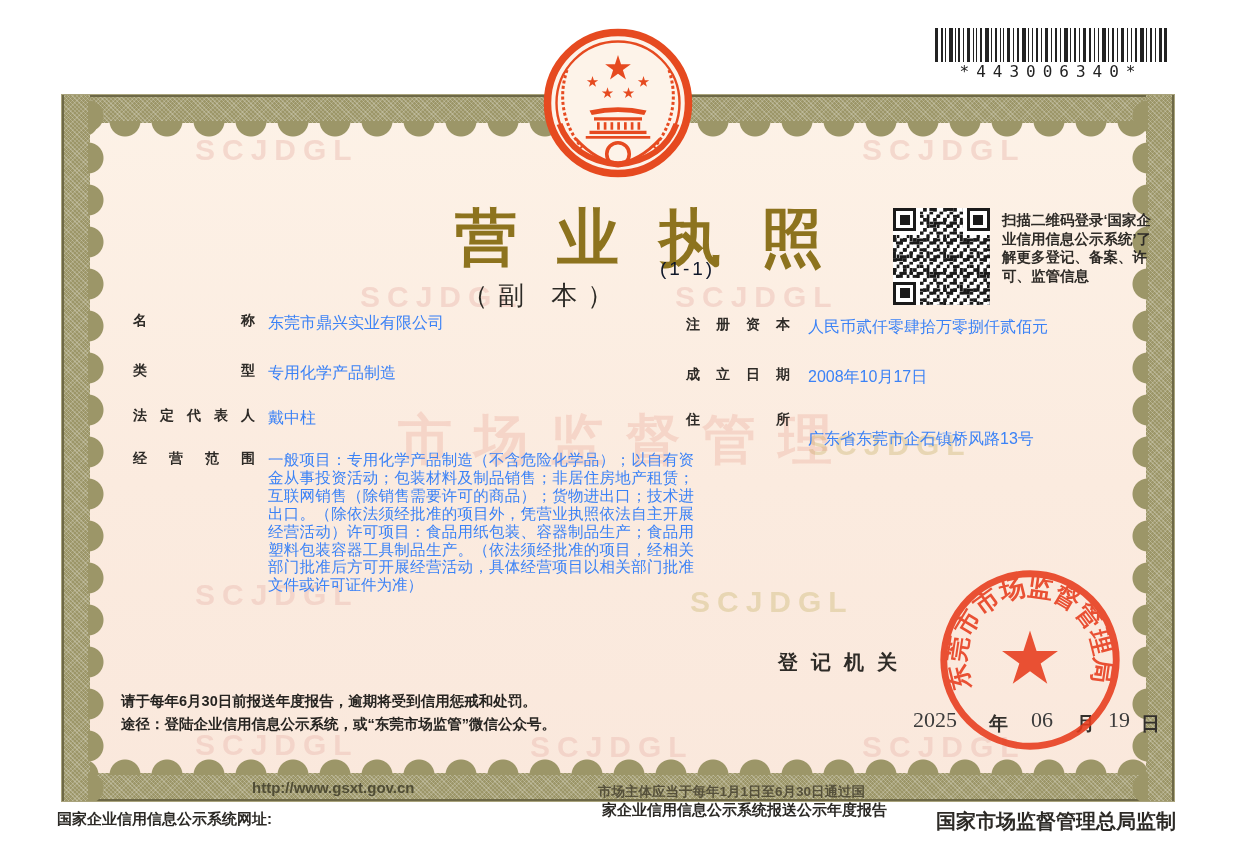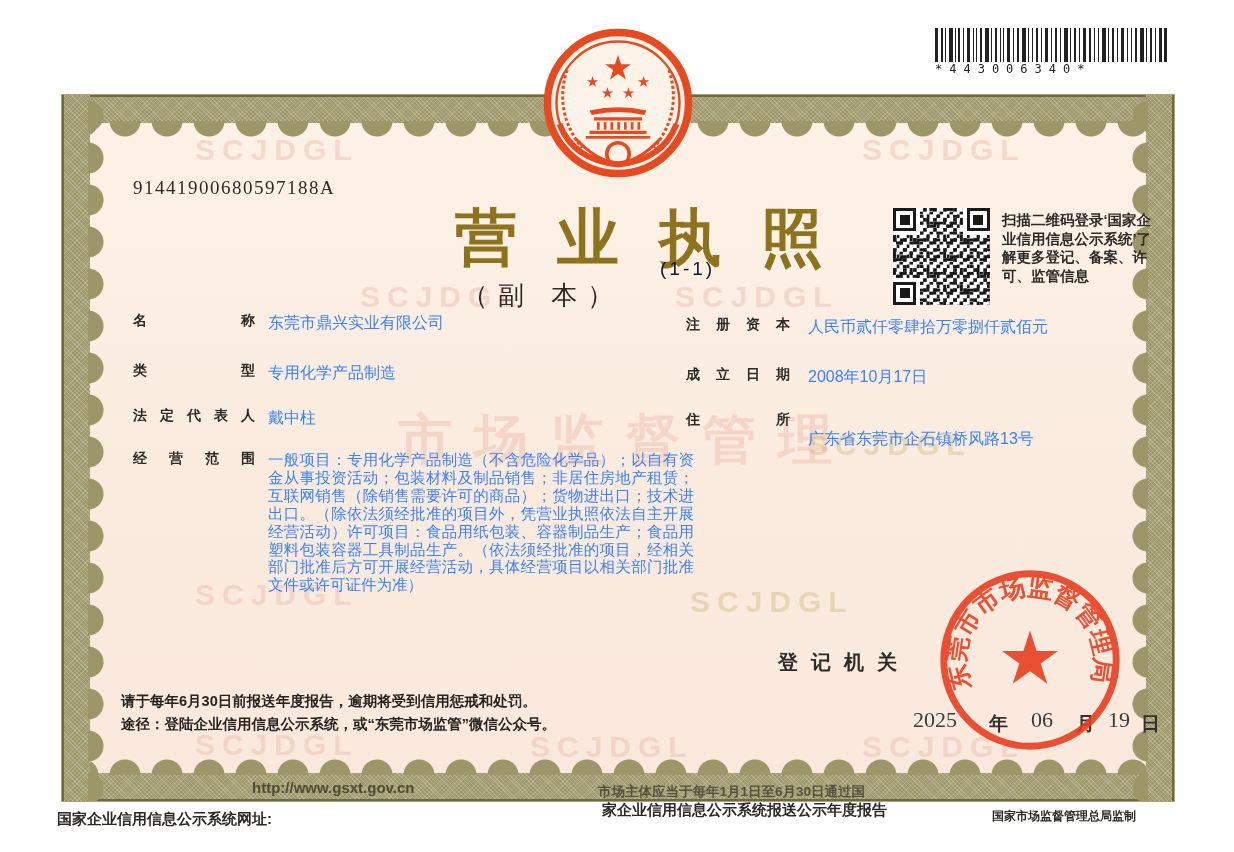--- a/index.html
+++ b/index.html
@@ -50,22 +50,22 @@
 
   .registrar{font-size:20px;font-weight:bold;letter-spacing:13px;}
   .dt{position:absolute;font-size:22px;color:#3b3b3b;font-family:"Liberation Serif",serif;z-index:2;}
   .du{position:absolute;font-size:19px;font-weight:bold;color:#33302c;z-index:2;}
 
   .note{font-size:14.5px;font-weight:bold;color:#262421;}
   .band-url{font-size:15px;font-weight:bold;color:#4f4c35;z-index:2;}
   .band-txt{font-size:13.5px;font-weight:bold;color:rgba(70,66,48,.85);z-index:2;}
   .foot{font-size:15px;font-weight:600;color:#2c2a26;}
 
-  .barcode-text{width:232px;text-align:left;font-family:"DejaVu Sans Mono",monospace;
-                font-size:12px;letter-spacing:7px;color:#222;}
+  .barcode-text{width:232px;text-align:center;font-family:"DejaVu Sans Mono",monospace;
+                font-size:16px;letter-spacing:7px;color:#222;}
   svg{display:block;}
   .stamp{opacity:.88;z-index:3;}
   .emblem{z-index:2;}
 </style>
 </head>
 <body>
 
 <div class="paper">
   <div class="band t"></div>
   <div class="sc t"></div>
@@ -172,21 +172,20 @@
         <rect x="215" width="2" height="34"></rect>
         <rect x="220" width="1" height="34"></rect>
       <rect x="224" width="3" height="34"></rect>
         <rect x="229" width="3" height="34"></rect>
     </g>
   </svg>
   <div class="barcode-text">*443006340*</div>
 </div>
 
 <div class="abs" style="left:133px;top:170px;z-index:2">
-  <div class="credit-code">91441900680597188A</div>
 </div>
 
 <div class="title abs" style="left:455px;top:196px">营业执照</div>
 <div class="marker abs" style="left:660px;top:258px;z-index:2">(1-1)</div>
 <div class="copytype abs" style="left:462px;top:278px;z-index:2">（副  本）</div>
 
 <svg class="abs" style="left:893px;top:208px;z-index:2" width="97" height="97" viewBox="0 0 29 29" shape-rendering="crispEdges">
   <defs>
     <pattern id="qp1" width="3" height="3" patternUnits="userSpaceOnUse">
       <rect width="1" height="1" fill="#1a1a1a"></rect>
@@ -261,13 +260,13 @@
   </text>
 </svg>
 
 <div class="note abs" style="left:121px;top:692px;z-index:2">请于每年6月30日前报送年度报告，逾期将受到信用惩戒和处罚。</div>
 <div class="note abs" style="left:121px;top:715px;z-index:2">途径：登陆企业信用信息公示系统，或“东莞市场监管”微信公众号。</div>
 
 <div class="band-url abs" style="left:252px;top:779px">http://www.gsxt.gov.cn</div>
 <div class="band-txt abs" style="left:598px;top:783px">市场主体应当于每年1月1日至6月30日通过国</div>
 <div class="foot abs" style="left:602px;top:801px">家企业信用信息公示系统报送公示年度报告</div>
 <div class="foot abs" style="left:57px;top:810px">国家企业信用信息公示系统网址:</div>
-<div class="foot abs" style="left:992px;top:808px;font-size:12px">国家市场监督管理总局监制</div>
+<div class="foot abs" style="left:936px;top:808px;font-size:20px">国家市场监督管理总局监制</div>
 
 </body></html>

